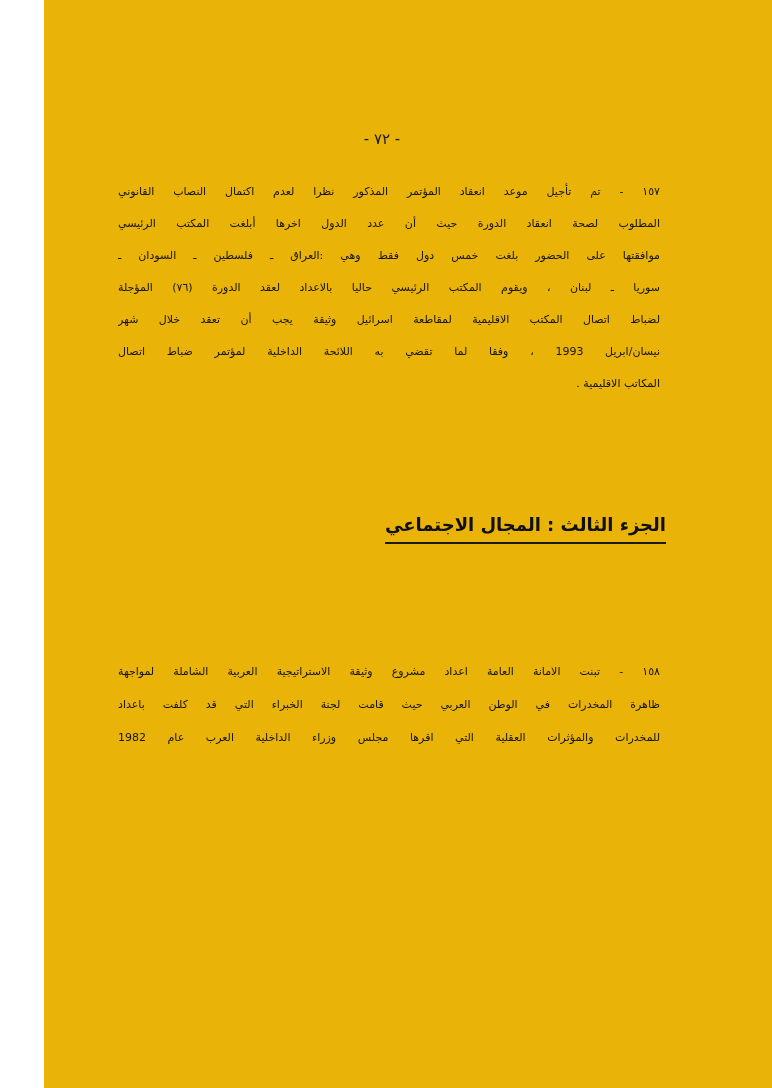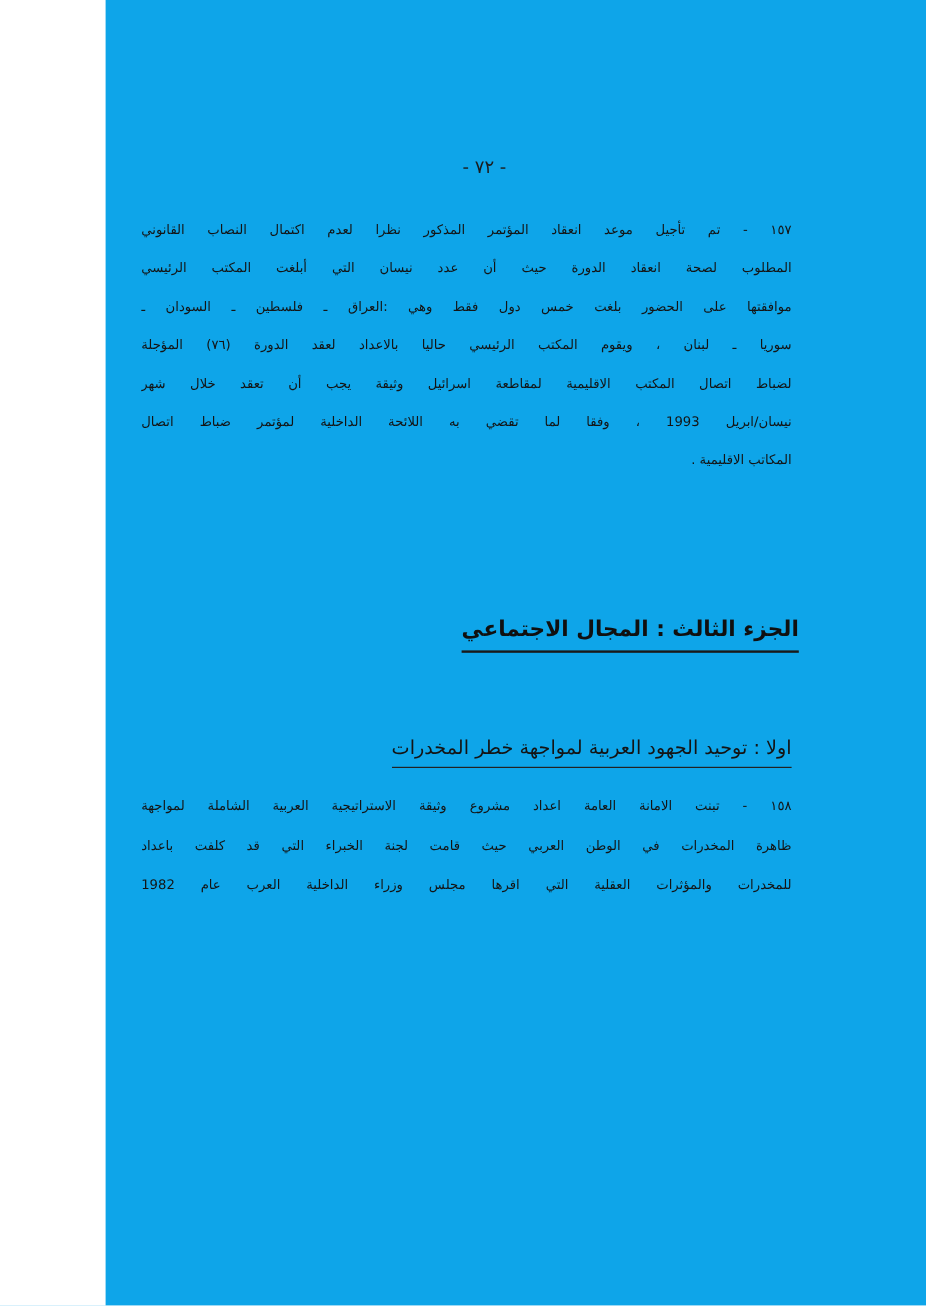--- a/index.html
+++ b/index.html
@@ -4,25 +4,26 @@
 <style>
   html, body {
     margin: 0;
     padding: 0;
     background: #ffffff;
   }
   #page {
     position: relative;
     width: 684px;
     height: 1088px;
-    background: #0ea5e9;
+    background: #eab308;
     overflow: hidden;
     direction: rtl;
     font-family: "DejaVu Sans", sans-serif;
     color: #161616;
+    padding-left: 44px;
   }
   .page-number {
     position: absolute;
     top: 130px;
     left: 0;
     right: 0;
     text-align: center;
     transform: translateX(-26px); 
     font-size: 15px;
     letter-spacing: 2px;
@@ -78,31 +79,30 @@
 </style>
 </head>
 <body>
 
 <div id="page">
 
   <div class="page-number">- ٧٢ -</div>
 
   <div class="para para-157">
     <div class="line">١٥٧ - تم تأجيل موعد انعقاد المؤتمر المذكور نظرا لعدم اكتمال النصاب القانوني</div>
-    <div class="line">المطلوب لصحة انعقاد الدورة حيث أن عدد نيسان التي أبلغت المكتب الرئيسي</div>
+    <div class="line">المطلوب لصحة انعقاد الدورة حيث أن عدد الدول اخرها أبلغت المكتب الرئيسي</div>
     <div class="line">موافقتها على الحضور بلغت خمس دول فقط وهي :العراق ـ فلسطين ـ السودان ـ</div>
     <div class="line">سوريا ـ لبنان ، ويقوم المكتب الرئيسي حاليا بالاعداد لعقد الدورة (٧٦) المؤجلة</div>
     <div class="line">لضباط اتصال المكتب الاقليمية لمقاطعة اسرائيل وثيقة يجب أن تعقد خلال شهر</div>
     <div class="line">نيسان/ابريل 1993 ، وفقا لما تقضي به اللائحة الداخلية لمؤتمر ضباط اتصال</div>
     <div class="line short">المكاتب الاقليمية .</div>
   </div>
 
   <div class="section-heading">الجزء الثالث : المجال الاجتماعي</div>
 
-  <div class="subheading">اولا : توحيد الجهود العربية لمواجهة خطر المخدرات</div>
 
   <div class="para para-158">
     <div class="line">١٥٨ - تبنت الامانة العامة اعداد مشروع وثيقة الاستراتيجية العربية الشاملة لمواجهة</div>
     <div class="line">ظاهرة المخدرات في الوطن العربي حيث قامت لجنة الخبراء التي قد كلفت باعداد</div>
     <div class="line">للمخدرات والمؤثرات العقلية التي اقرها مجلس وزراء الداخلية العرب عام 1982</div>
   </div>
 
 </div>
 
 </body></html>

